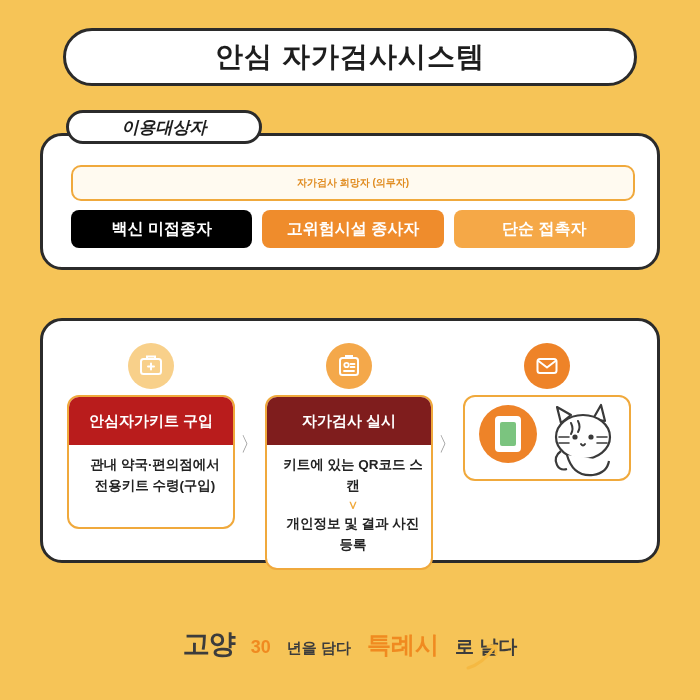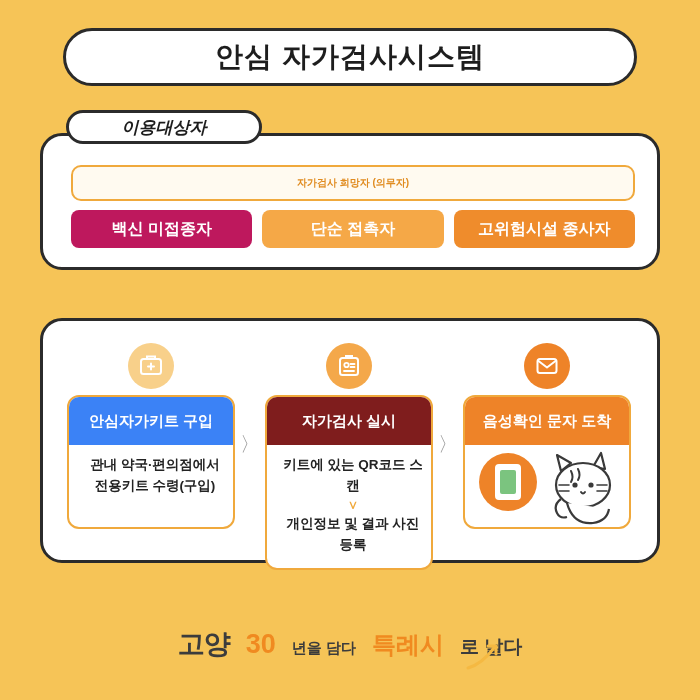--- a/index.html
+++ b/index.html
@@ -102,21 +102,21 @@
   .target-chip {
     flex: 1;
     border-radius: 8px;
     display: flex;
     align-items: center;
     justify-content: center;
     font-size: 16px;
     font-weight: bold;
     color: #ffffff;
   }
-  .chip-0 { background: #be185d; color: #ffffff; }
+  .chip-0 { background: #000000; color: #ffffff; }
   .chip-1 { background: #f5a847; }
   .chip-2 { background: #ef8c2c; }
 
   
   #sec-method { left: 40px; top: 318px; width: 620px; height: 245px; }
   #sec-method-label { left: 66px; top: 295px; width: 176px; }
 
   .steps {
     position: absolute;
     left: 24px;
@@ -144,21 +144,21 @@
     display: flex;
     align-items: center;
     justify-content: center;
     font-size: 15px;
     font-weight: bold;
     color: #ffffff;
     text-align: center;
     padding: 0 6px;
     box-sizing: border-box;
   }
-  .head-0 { background: #3b82f6; text-align: center; }
+  .head-0 { background: #b91c1c; text-align: center; }
   .head-1 { background: #7f1d1d; }
   .head-2 { background: #ee8328; }
 
   .step-body {
     padding: 10px 8px 12px 16px;
     font-size: 13.5px;
     font-weight: bold;
     color: #232323;
     text-align: center;
     line-height: 1.55;
@@ -259,21 +259,21 @@
     align-items: center;
     justify-content: center;
   }
   .footer-inner {
     display: flex;
     align-items: baseline;
     gap: 16px;
     font-weight: bold;
   }
   .f-goyang { font-size: 27px; color: #3c3c3c; letter-spacing: -1px; }
-  .f-30 { font-size: 27px; color: #f08a20; }
+  .f-30 { font-size: 18px; color: #f08a20; }
   .f-small { font-size: 15px; color: #3c3c3c; }
   .f-teuksae { font-size: 24px; color: #f08a20; }
   .f-tail { font-size: 19px; color: #3c3c3c; }
   .f-swoosh {
     position: absolute;
     right: 200px;
     bottom: 6px;
     width: 34px;
     height: 26px;
   }
@@ -284,22 +284,22 @@
 <div class="page">
 
   <div class="title-pill">
     <span class="title-text">안심 자가검사시스템</span>
   </div>
 
   <div class="section" id="sec-target">
     <div class="target-wide">자가검사 희망자 (의무자)</div>
     <div class="target-row">
       <div class="target-chip chip-0">백신 미접종자</div>
+      <div class="target-chip chip-2">고위험시설 종사자</div>
       <div class="target-chip chip-1">단순 접촉자</div>
-      <div class="target-chip chip-2">고위험시설 종사자</div>
     </div>
   </div>
   <div class="section-label" id="sec-target-label">이용대상자</div>
 
   <div class="section" id="sec-method">
     <div class="steps">
 
       <div class="step step-wrap">
         <div class="step-card">
           <div class="step-head head-0">안심자가키트 구입</div>
@@ -335,21 +335,20 @@
             <circle cx="10.5" cy="12" r="2.2" fill="none" stroke="#ffffff" stroke-width="1.8"></circle>
             <path d="M14.5 11 h4 M14.5 14 h4 M8 18 h10" stroke="#ffffff" stroke-width="1.8" stroke-linecap="round"></path>
           </svg>
         </div>
       </div>
 
       <div class="step-sep">〉</div>
 
       <div class="step step-wrap">
         <div class="step-card">
-          <div class="step-head head-2">음성확인 문자 도착</div>
           <div class="step-body" style="padding:0;min-height:82px;">
             <div class="phone-illust">
               <div class="phone-circle">
                 <div class="phone-body">
                   <div class="phone-screen"></div>
                 </div>
               </div>
               <svg class="cat" viewBox="0 0 96 86">
                 <path d="M30 30 L26 14 L40 22 Z" fill="#ffffff" stroke="#3a3a3a" stroke-width="2.2" stroke-linejoin="round"></path>
                 <path d="M62 26 L70 12 L74 28 Z" fill="#ffffff" stroke="#3a3a3a" stroke-width="2.2" stroke-linejoin="round"></path>

